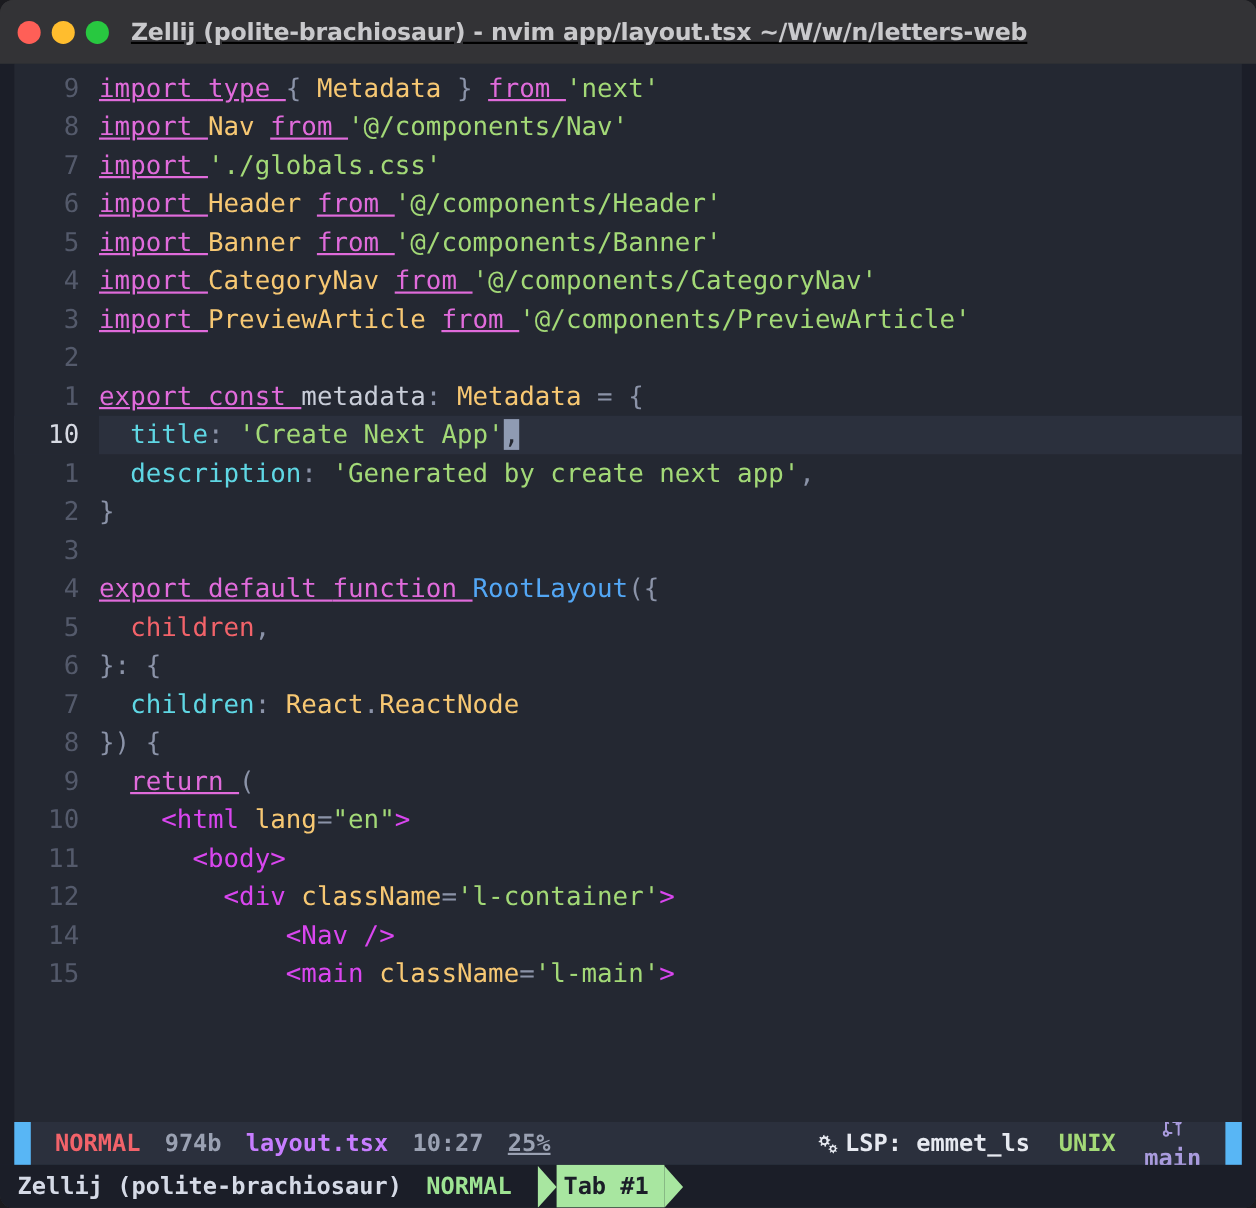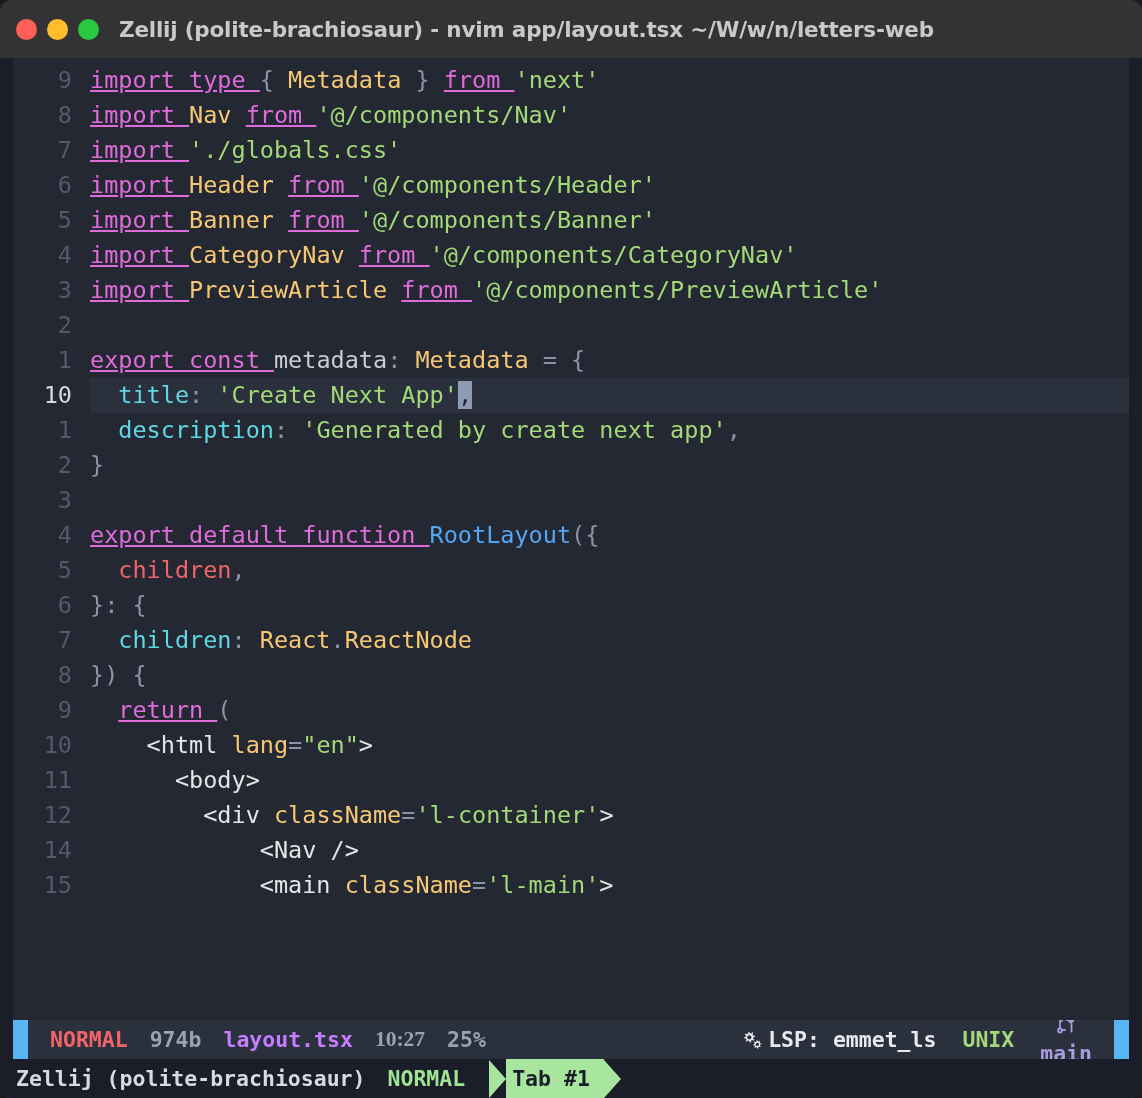--- a/index.html
+++ b/index.html
@@ -24,20 +24,21 @@
 
   
   .titlebar {
     height: 58px;
     flex: 0 0 58px;
     background: #333336;
     display: flex;
     align-items: center;
     padding: 0 16px;
     position: relative;
+    text-decoration: underline;
   }
   .lights { display: flex; gap: 10px; align-items: center; }
   .light { width: 21px; height: 21px; border-radius: 50%; }
   .light.red    { background: #ff5f57; }
   .light.yellow { background: #ffbd2e; }
   .light.green  { background: #28c840; }
 
   .title {
     margin-left: 20px;
     color: #c9c9cc;
@@ -106,21 +107,21 @@
 
   
   .kw   { color: #e06bdb; text-decoration: underline; }   
   .id   { color: #f7c873; }   
   .str  { color: #a3d977; }   
   .pun  { color: #8b93a8; }   
   .var  { color: #c8cdd8; }   
   .prop { color: #5fd7e4; }   
   .fn   { color: #53a7f5; }   
   .par  { color: #f2636a; }   
-  .tag  { color: #e5e5e5; }   
+  .tag  { color: #d946ef; }   
   .attr { color: #f7c873; }   
 
   .cursor {
     background: #8f9bb3;
     color: #242832;
   }
 
   
   .statusline {
     flex: 0 0 39px;
@@ -146,22 +147,22 @@
     align-items: center;
     padding: 0 10px;
   }
   .sl-left, .sl-right { display: flex; align-items: center; }
   .sl-left  { gap: 22px; padding-left: 12px; }
   .sl-right { gap: 26px; padding-right: 12px; margin-left: auto; }
 
   .sl-mode   { color: #f2636a; }
   .sl-size   { color: #9aa1b2; }
   .sl-file   { color: #c77dff; }
-  .sl-pos    { color: #9aa1b2; font-family: Liberation Serif, serif; }
-  .sl-pct    { color: #9aa1b2; }
+  .sl-pos    { color: #9aa1b2; }
+  .sl-pct    { color: #9aa1b2; text-decoration: underline; }
   .sl-lsp    { color: #e6e9f0; display: flex; align-items: center; gap: 4px; }
   .sl-unix   { color: #a3d977; }
   .sl-branch { color: #a99bdd; display: flex; align-items: center; gap: 5px; flex-direction: column; }
 
   .ico { display: inline-flex; align-items: center; }
   .ico svg { display: block; }
 
   
   .zellij {
     flex: 0 0 39px;

